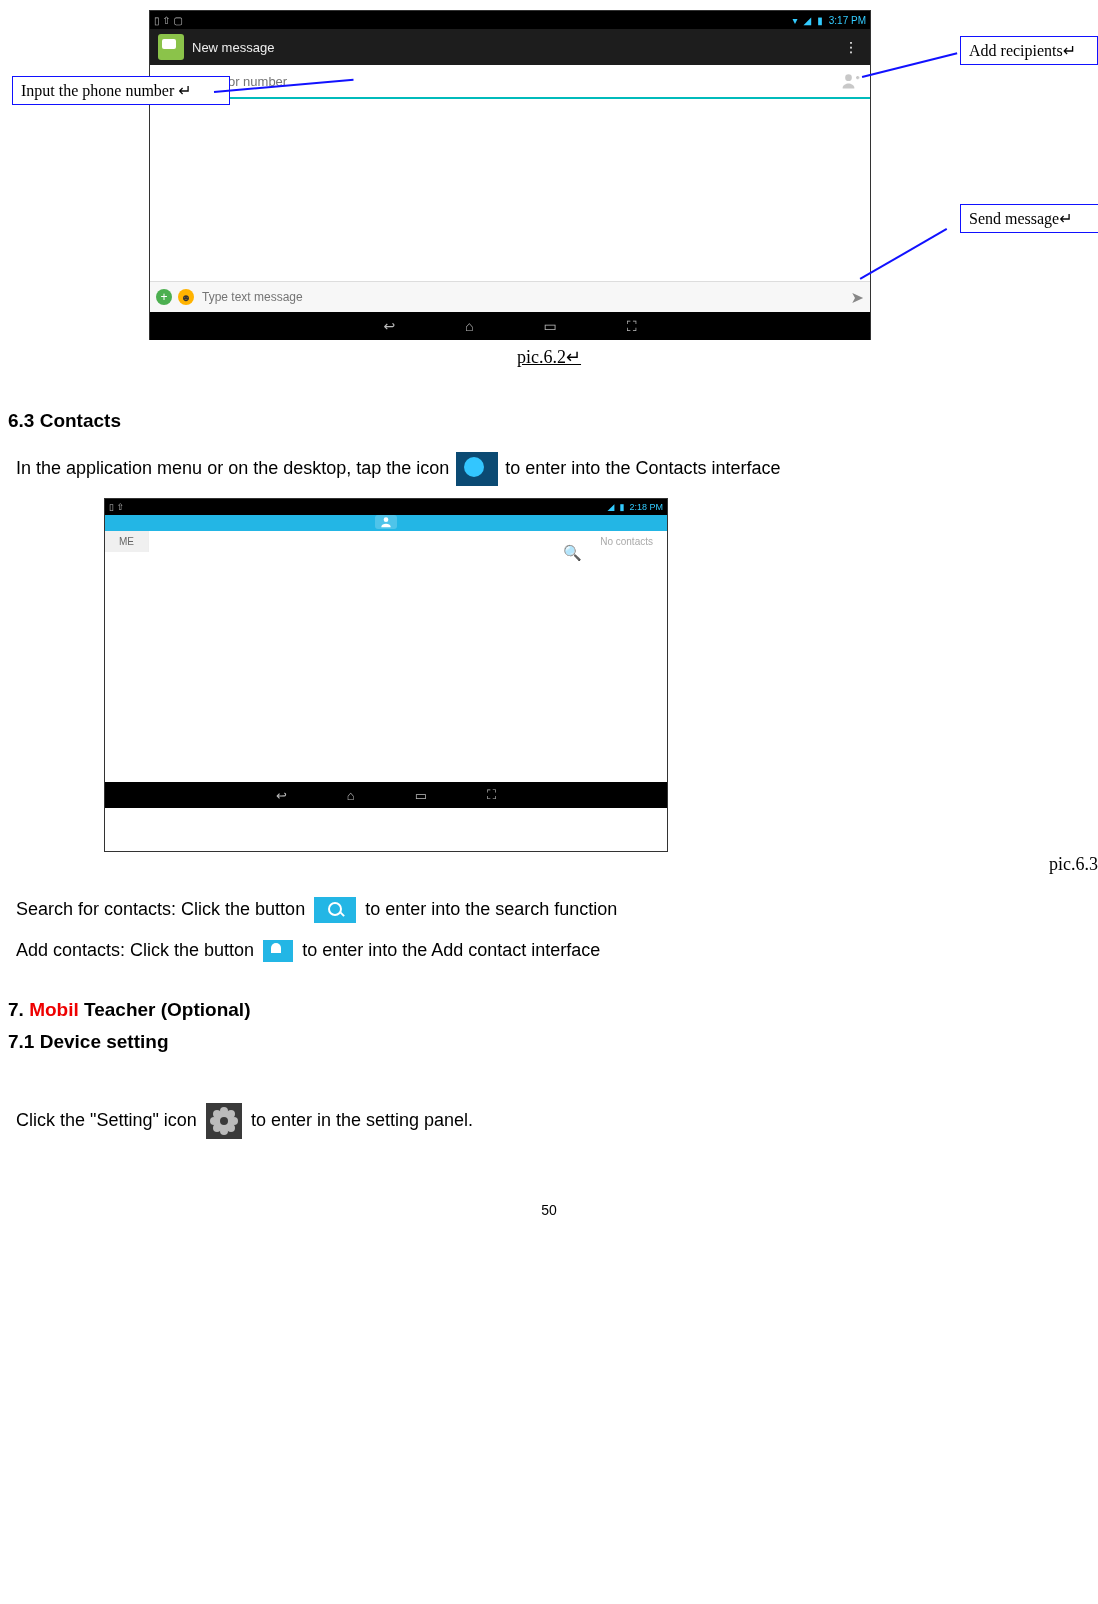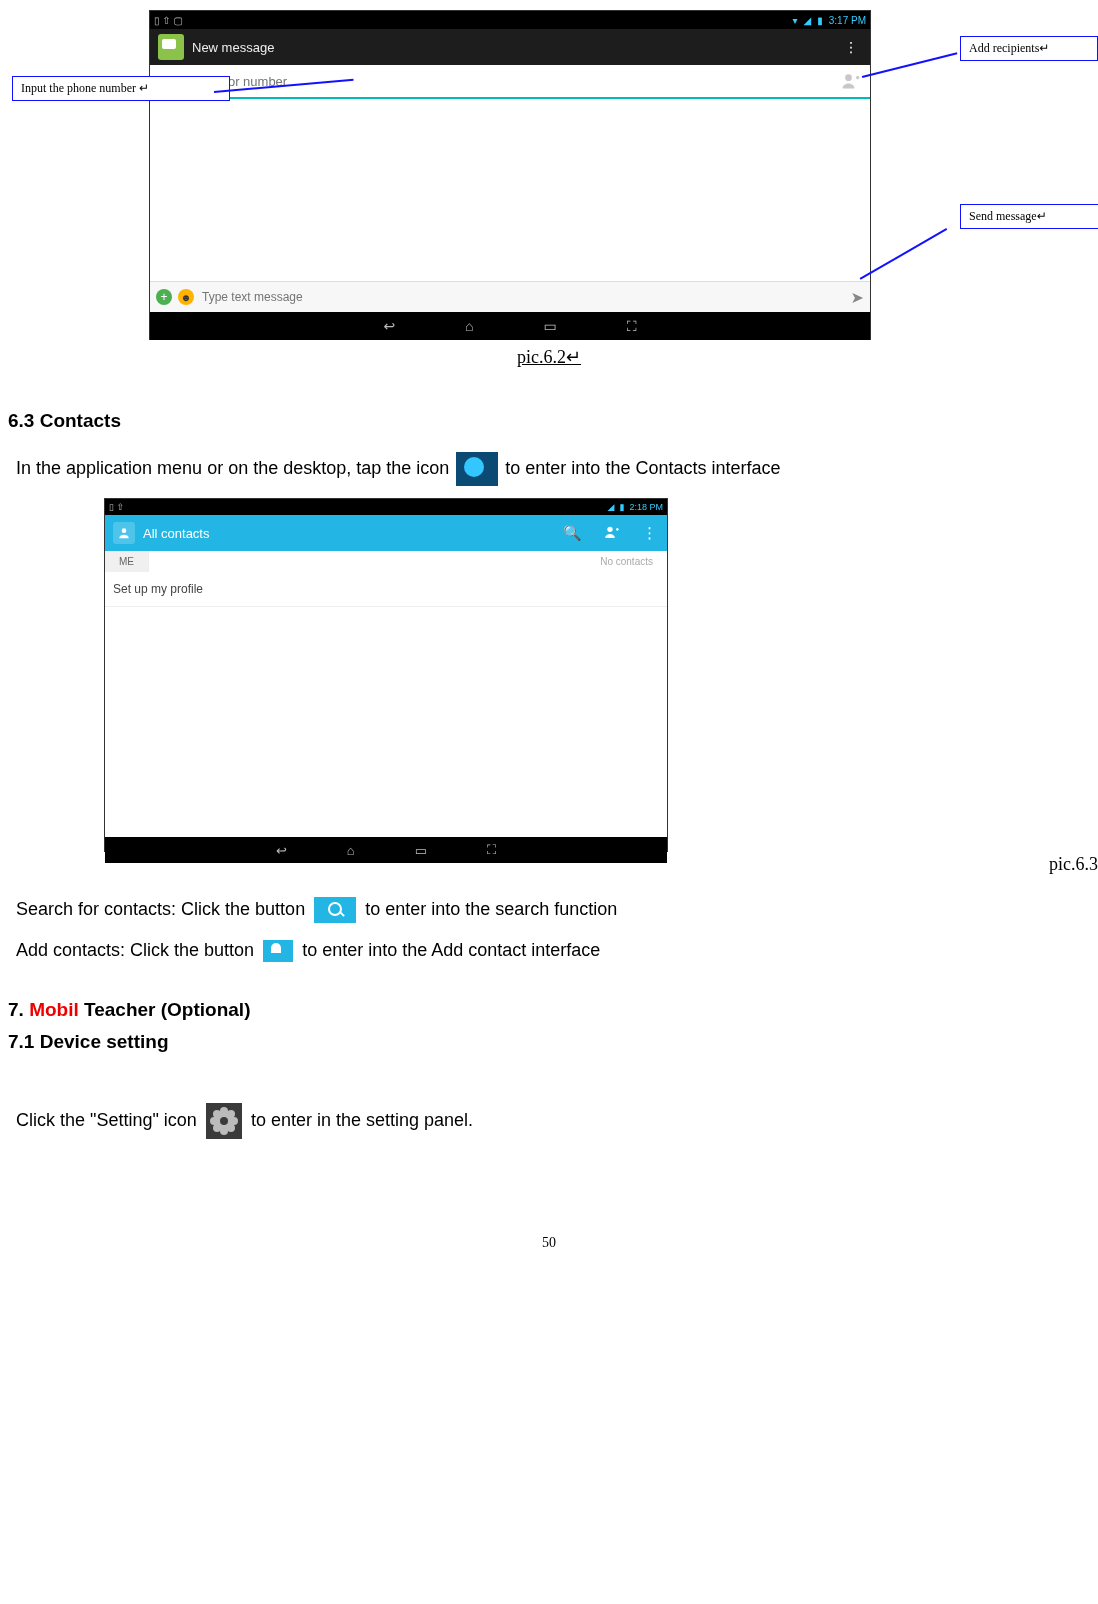--- a/index.html
+++ b/index.html
@@ -149,21 +149,21 @@
     font-size: 18px;
     text-decoration: underline;
   }
 
   
   .callout {
     position: absolute;
     background: #fff;
     border: 1.5px solid #11f;
     font-family: "Times New Roman", serif;
-    font-size: 12px;
+    font-size: 16px;
     padding: 4px 8px;
     color: #000;
   }
   .co1 { left: 12px;  top: 76px;  width: 200px; }
   .co2 { left: 960px; top: 36px;  width: 120px; }
   .co3 { left: 960px; top: 204px; width: 130px; }
   .line {
     position: absolute;
     background: #11f;
     height: 1.5px;
@@ -208,25 +208,26 @@
     background: #fff;
     border: 1px solid #333;
   }
   .s2-status {
     height: 16px; background: #000;
     color: #bbb; font-size: 9px;
     display: flex; align-items: center; padding: 0 4px;
   }
   .s2-status .right { margin-left: auto; color: #3cf; display:flex; gap:5px;}
   .s2-header {
-    height: 36px;
+    height: 16px;
     background: #23b6e5;
     color: #fff;
     display: flex; align-items: center;
     font-size: 13px;
+    flex-direction: column;
   }
   .s2-appicon {
     width: 22px; height: 22px; margin: 0 8px;
     background: #fff3; border-radius: 3px;
     display:flex;align-items:center;justify-content:center;
   }
   .s2-header .actions { margin-left: auto; display: flex; gap: 22px; margin-right: 10px; font-size: 15px;}
   .s2-tabs {
     display: flex;
     background: #fff;
@@ -327,23 +328,23 @@
     content:"";
     position:absolute;
     left:14px;top:14px;
     width:8px;height:8px;
     background:#3a3a3a;
     border-radius:50%;
   }
 
   .pagenum {
     text-align: center;
-    font-family: Liberation Serif, serif;
+    font-family: Liberation Sans, sans-serif;
     font-size: 14px;
-    margin-top: 96px;
+    margin-top: 63px;
   }
 </style>
 </head>
 <body>
 
 <div class="page">
 
   <div class="shot1">
     <div class="s1-status">
       <span>▯ ⇧ ▢</span>
@@ -430,21 +431,20 @@
                 <path d="M18 8h4M20 6v4" stroke="#fff" stroke-width="2"></path>
               </svg>
           </span>
           <span>⋮</span>
         </span>
       </div>
       <div class="s2-tabs">
         <div class="s2-tab active">ME</div>
         <div class="s2-tab" style="margin-left:auto;border:none;color:#aaa;">No contacts</div>
       </div>
-      <div class="s2-profile">Set up my profile</div>
       <div class="s2-body"></div>
       <div class="s2-nav">
         <span>↩</span>
         <span>⌂</span>
         <span>▭</span>
         <span>⛶</span>
       </div>
     </div>
     <div class="pic63">pic.6.3</div>
 

